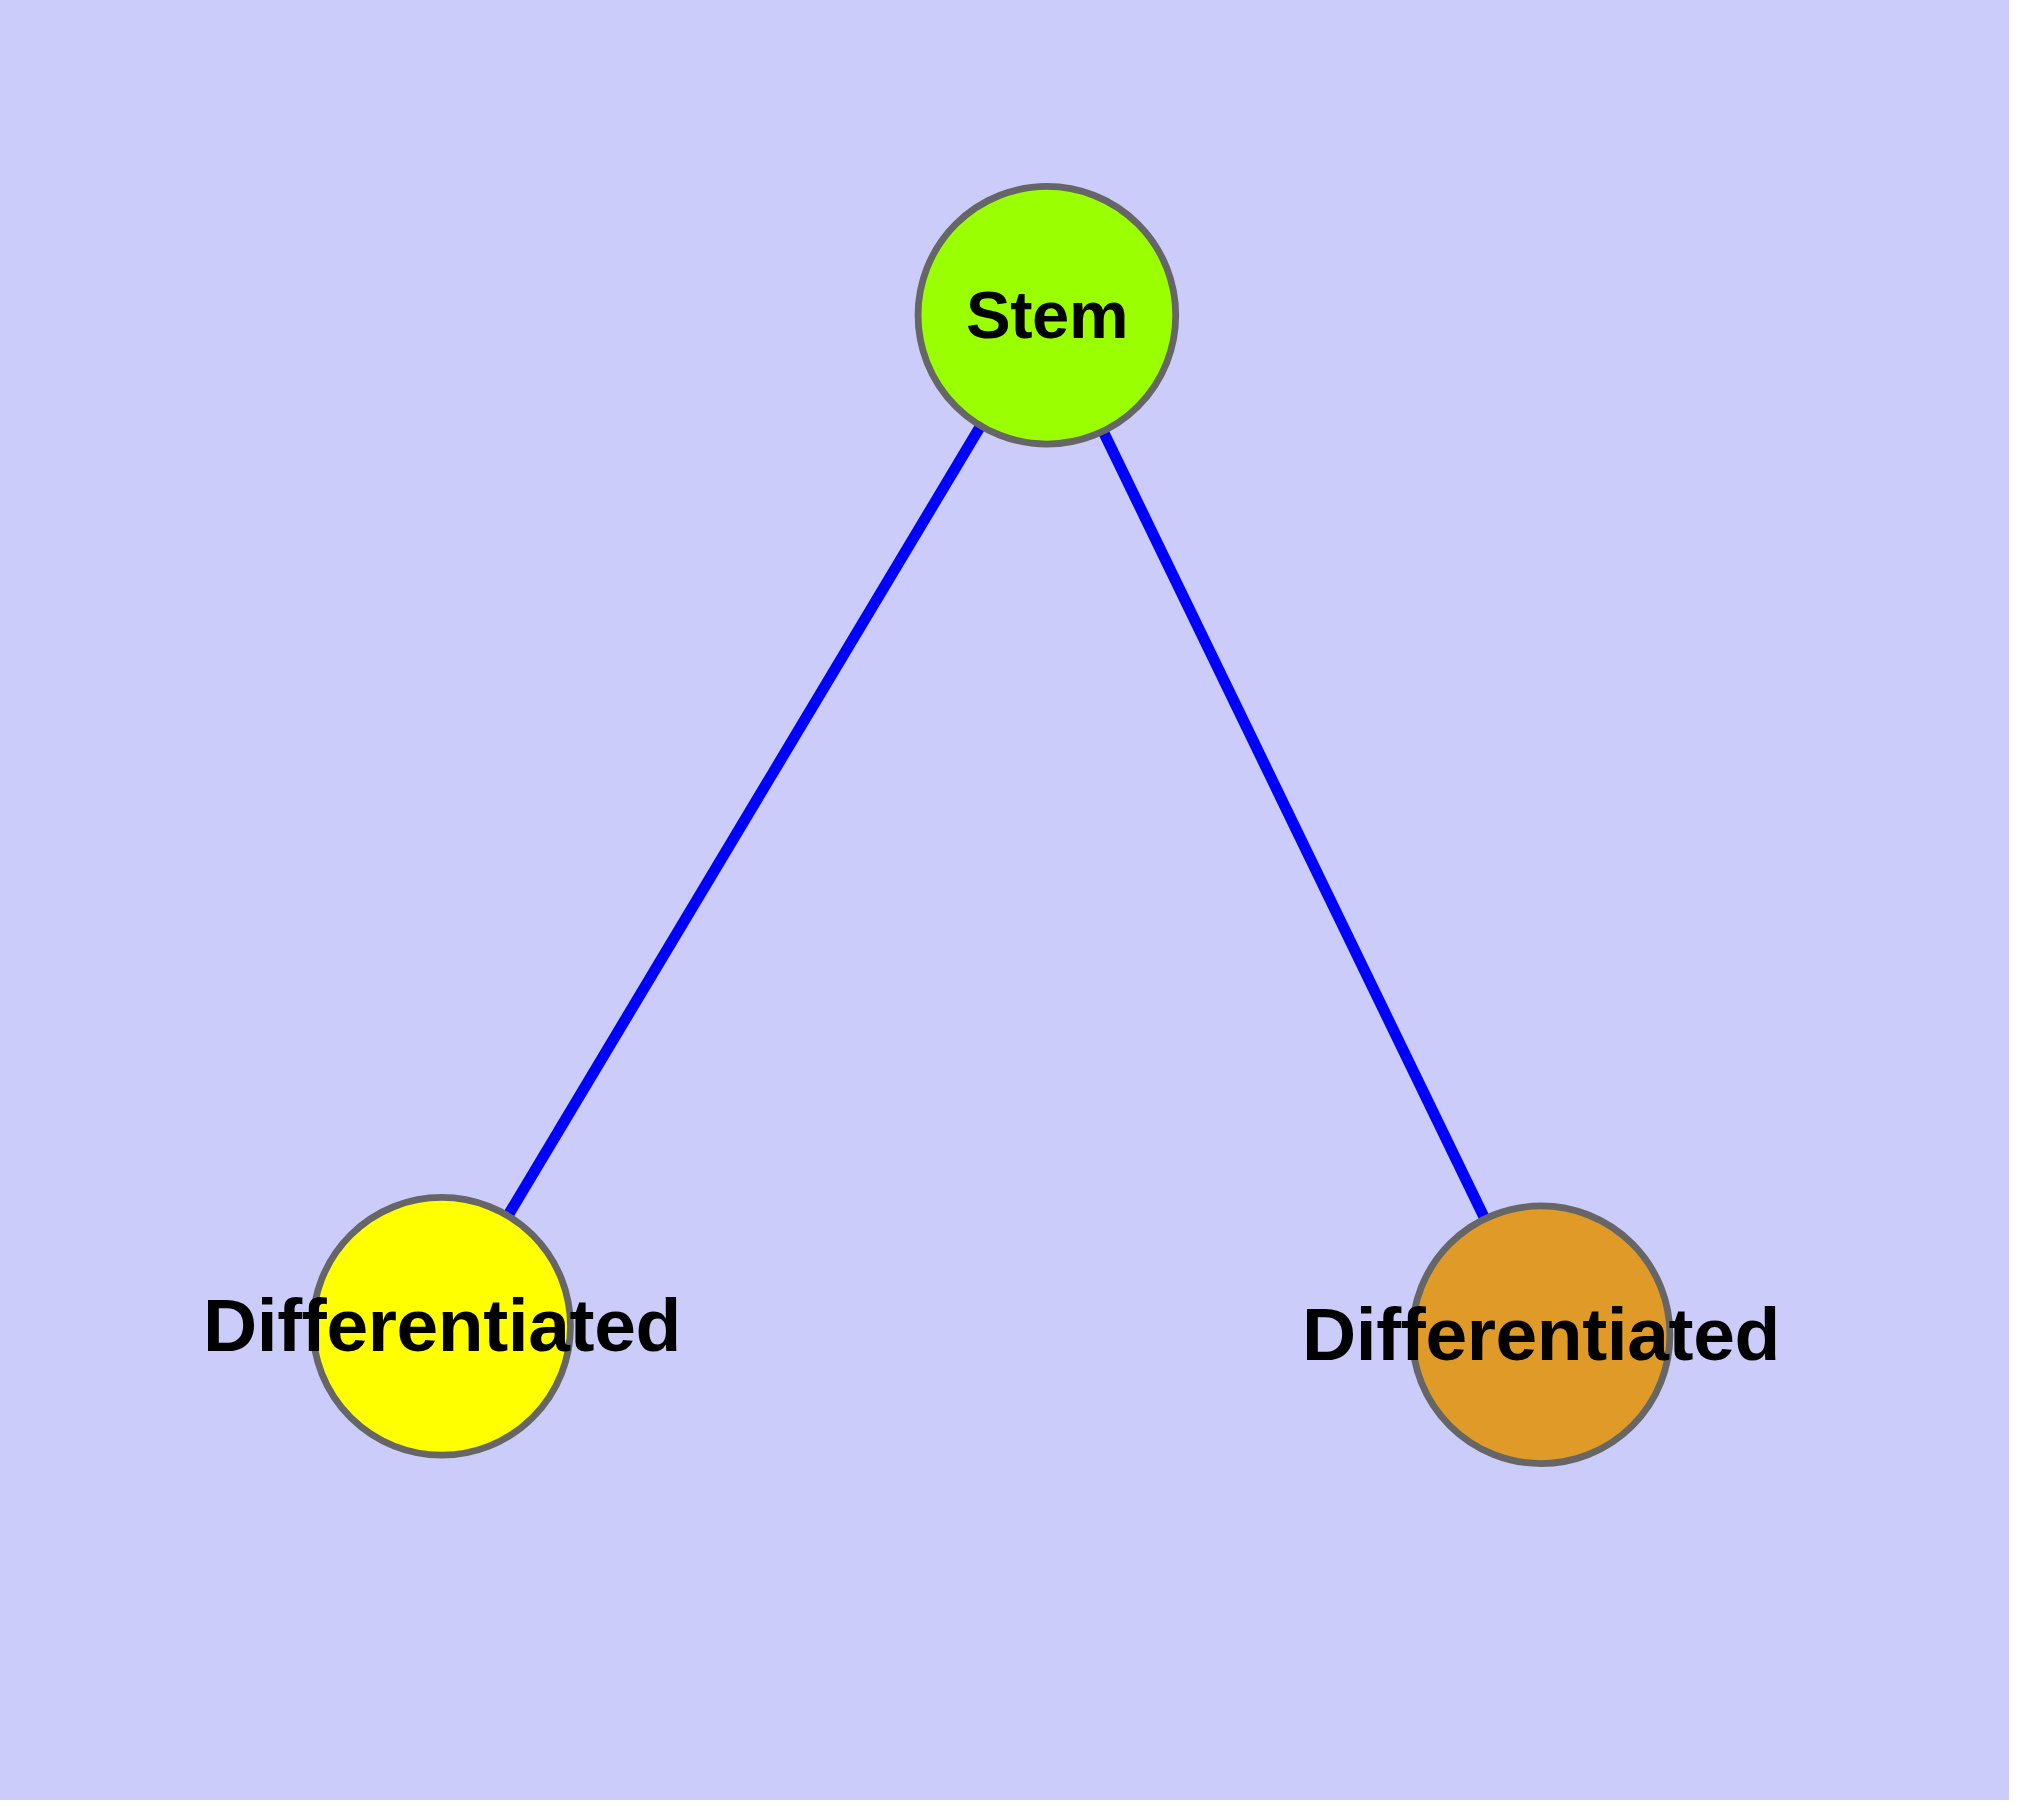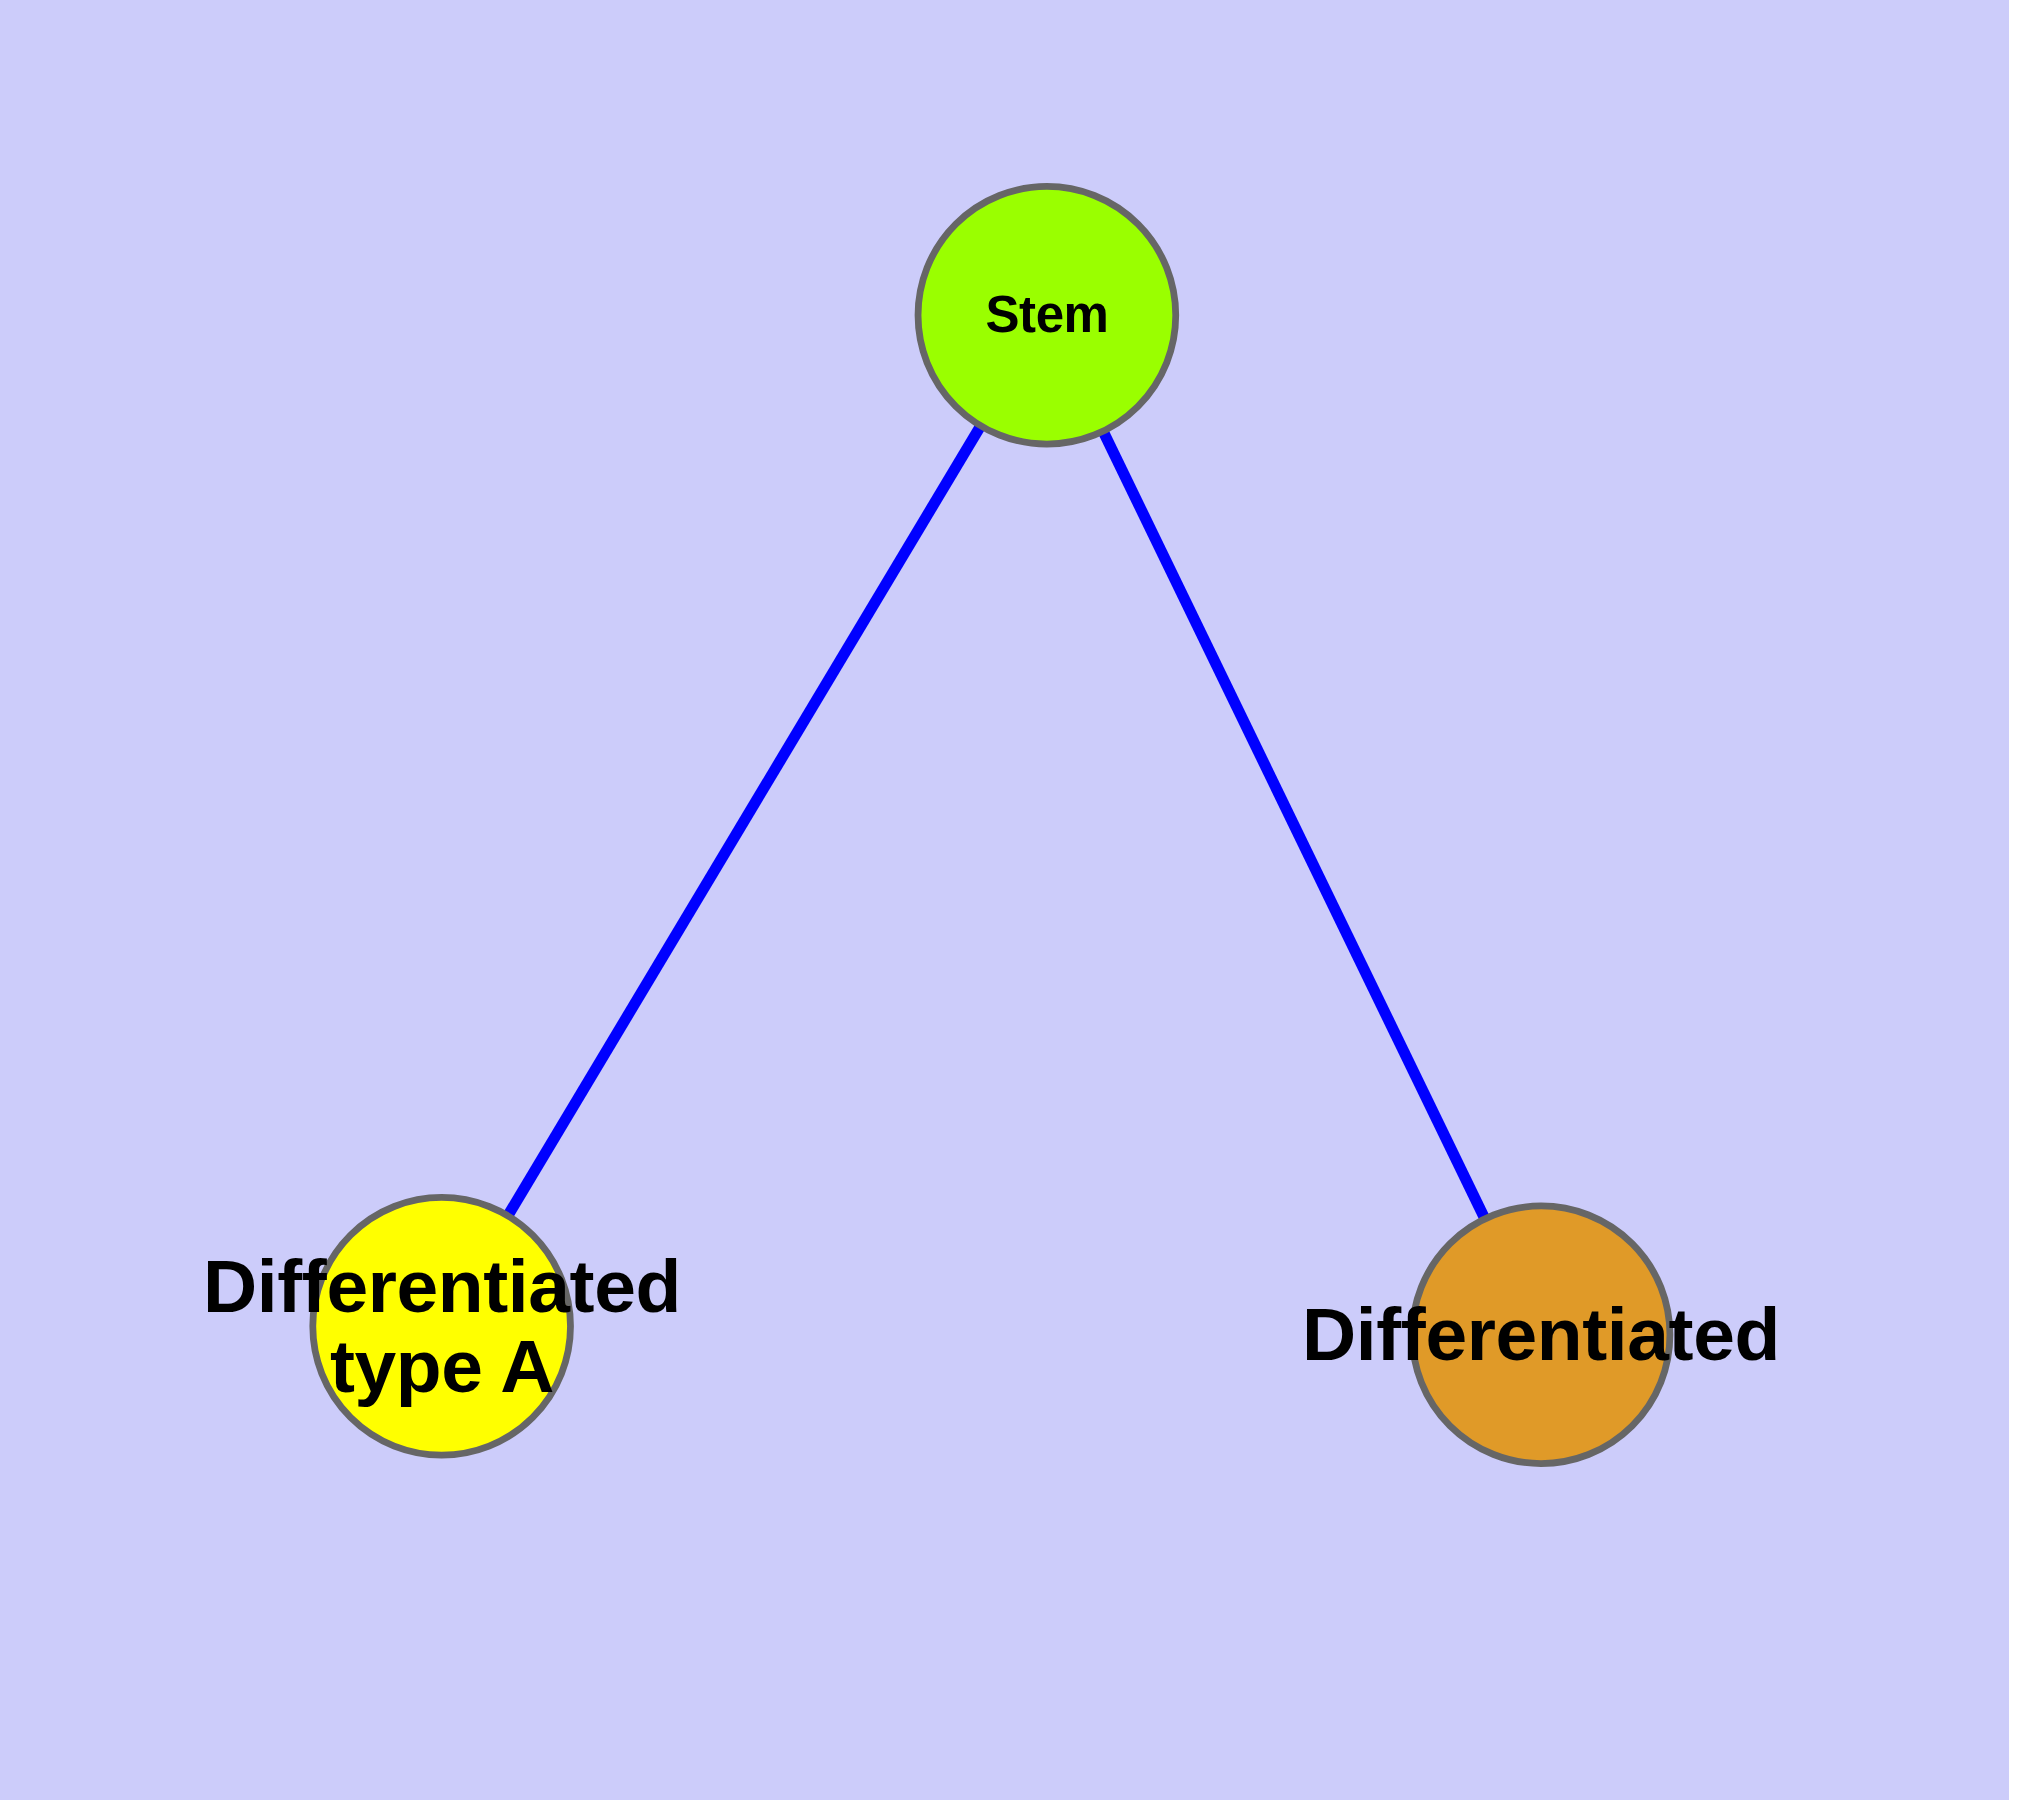--- a/index.html
+++ b/index.html
@@ -68,20 +68,20 @@
           <line x1="1235" y1="372" x2="1818" y2="1575" class="edge-line" stroke="#0000ff" stroke-width="13"></line>
         </g>
       <g id="nodes-group">
           <circle cx="1235" cy="372" r="152" class="node-circle" fill="#9aff00" stroke="#666666" stroke-width="8"></circle>
           <circle cx="521" cy="1565" r="152" class="node-circle" fill="#ffff00" stroke="#666666" stroke-width="8"></circle>
           <circle cx="1818" cy="1575" r="152" class="node-circle" fill="#e09a28" stroke="#666666" stroke-width="8"></circle>
         </g>
     </svg>
 
     <div id="labels-layer">
-        <div class="node-label" style="left: 1047px; top: 315px; font-size: 51px; color: rgb(0, 0, 0);"><div>Stem</div></div>
-        <div class="node-label" style="left: 442px; top: 1326px; font-size: 75px; color: rgb(0, 0, 0);"><div>Differentiated</div><div>type A</div></div>
+        <div class="node-label" style="left: 1047px; top: 315px; font-size: 67px; color: rgb(0, 0, 0);"><div>Stem</div></div>
+        <div class="node-label" style="left: 442px; top: 1326px; font-size: 75px; color: rgb(0, 0, 0);"><div>Differentiated</div></div>
         <div class="node-label" style="left: 1541px; top: 1335px; font-size: 75px; color: rgb(0, 0, 0);"><div>Differentiated</div></div>
       </div>
 
   </div>
 </div>
 
 
 </body></html>

